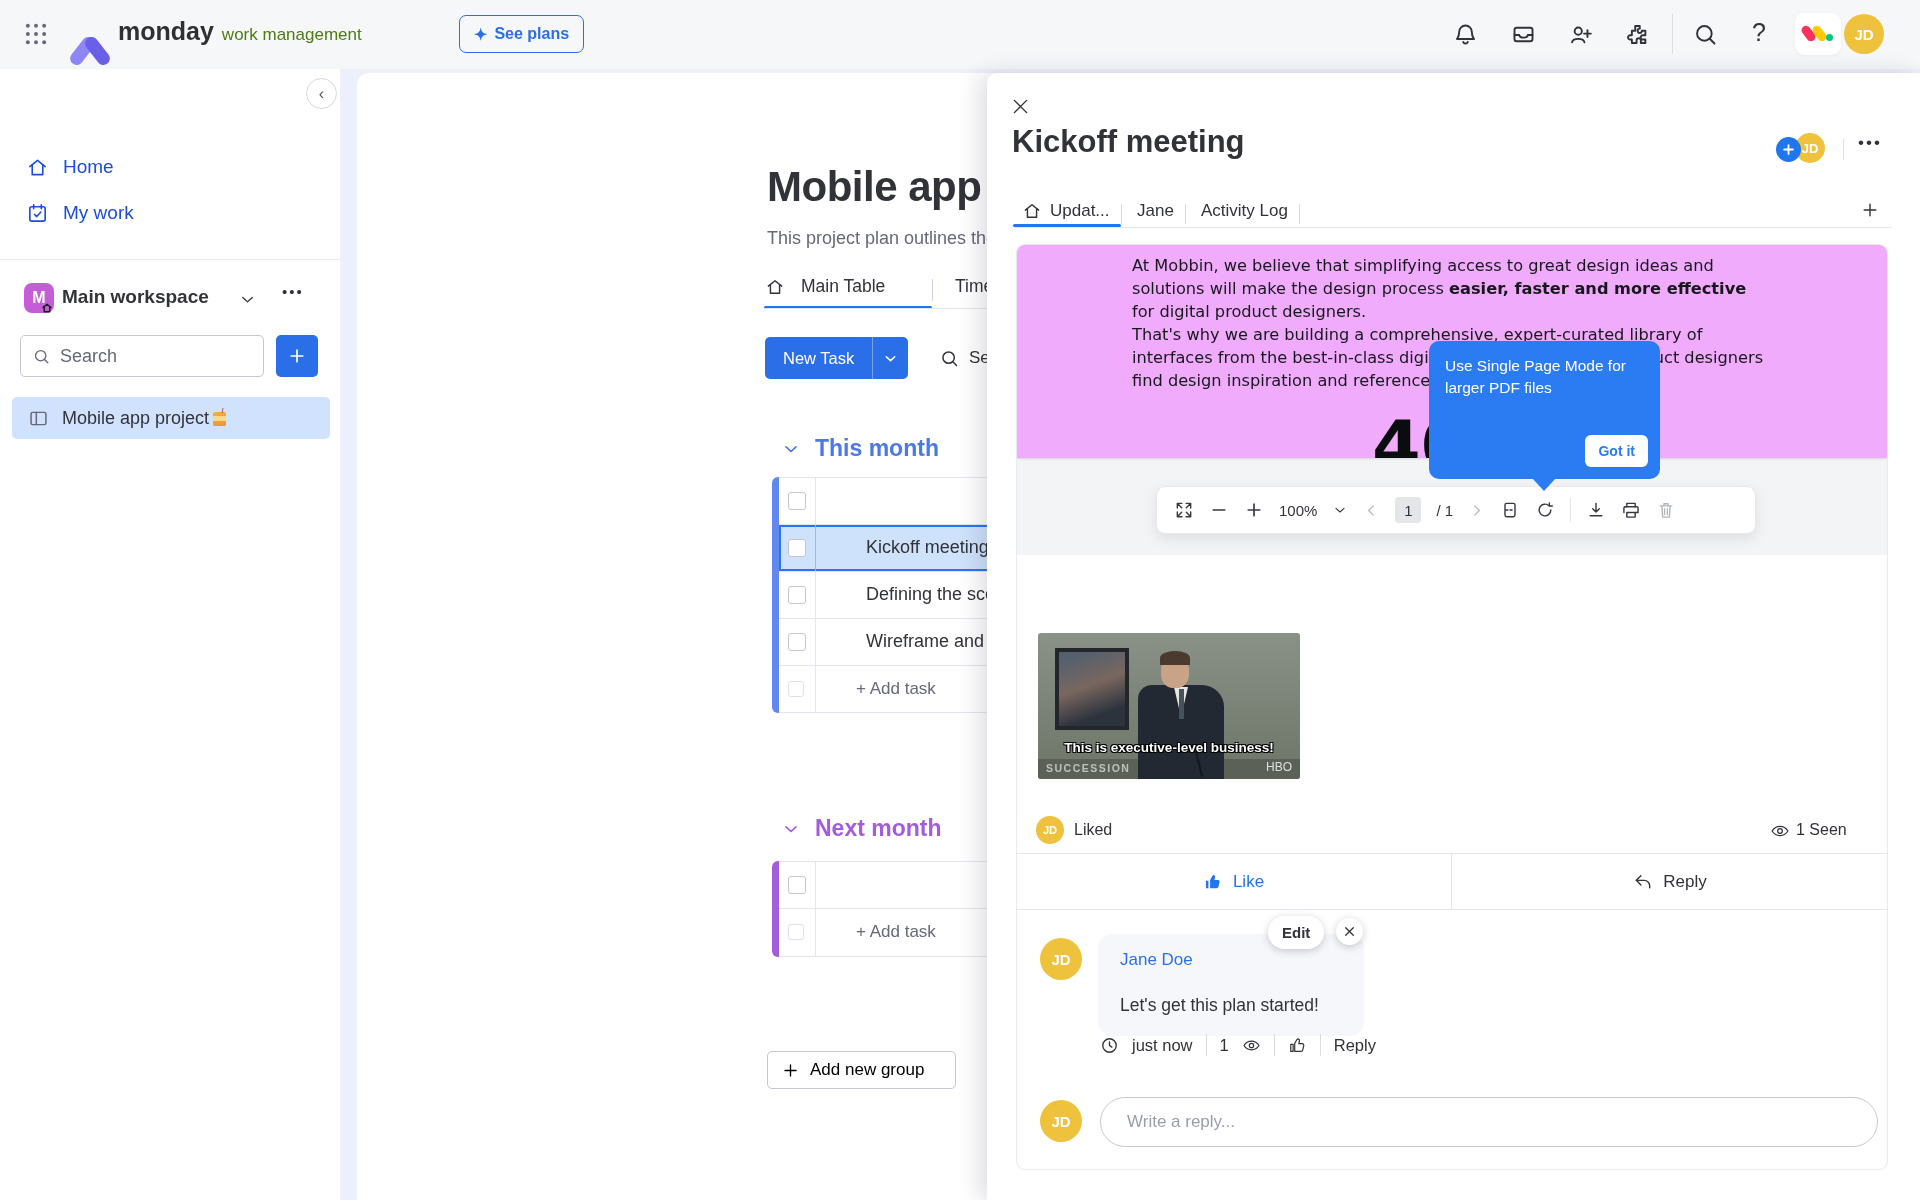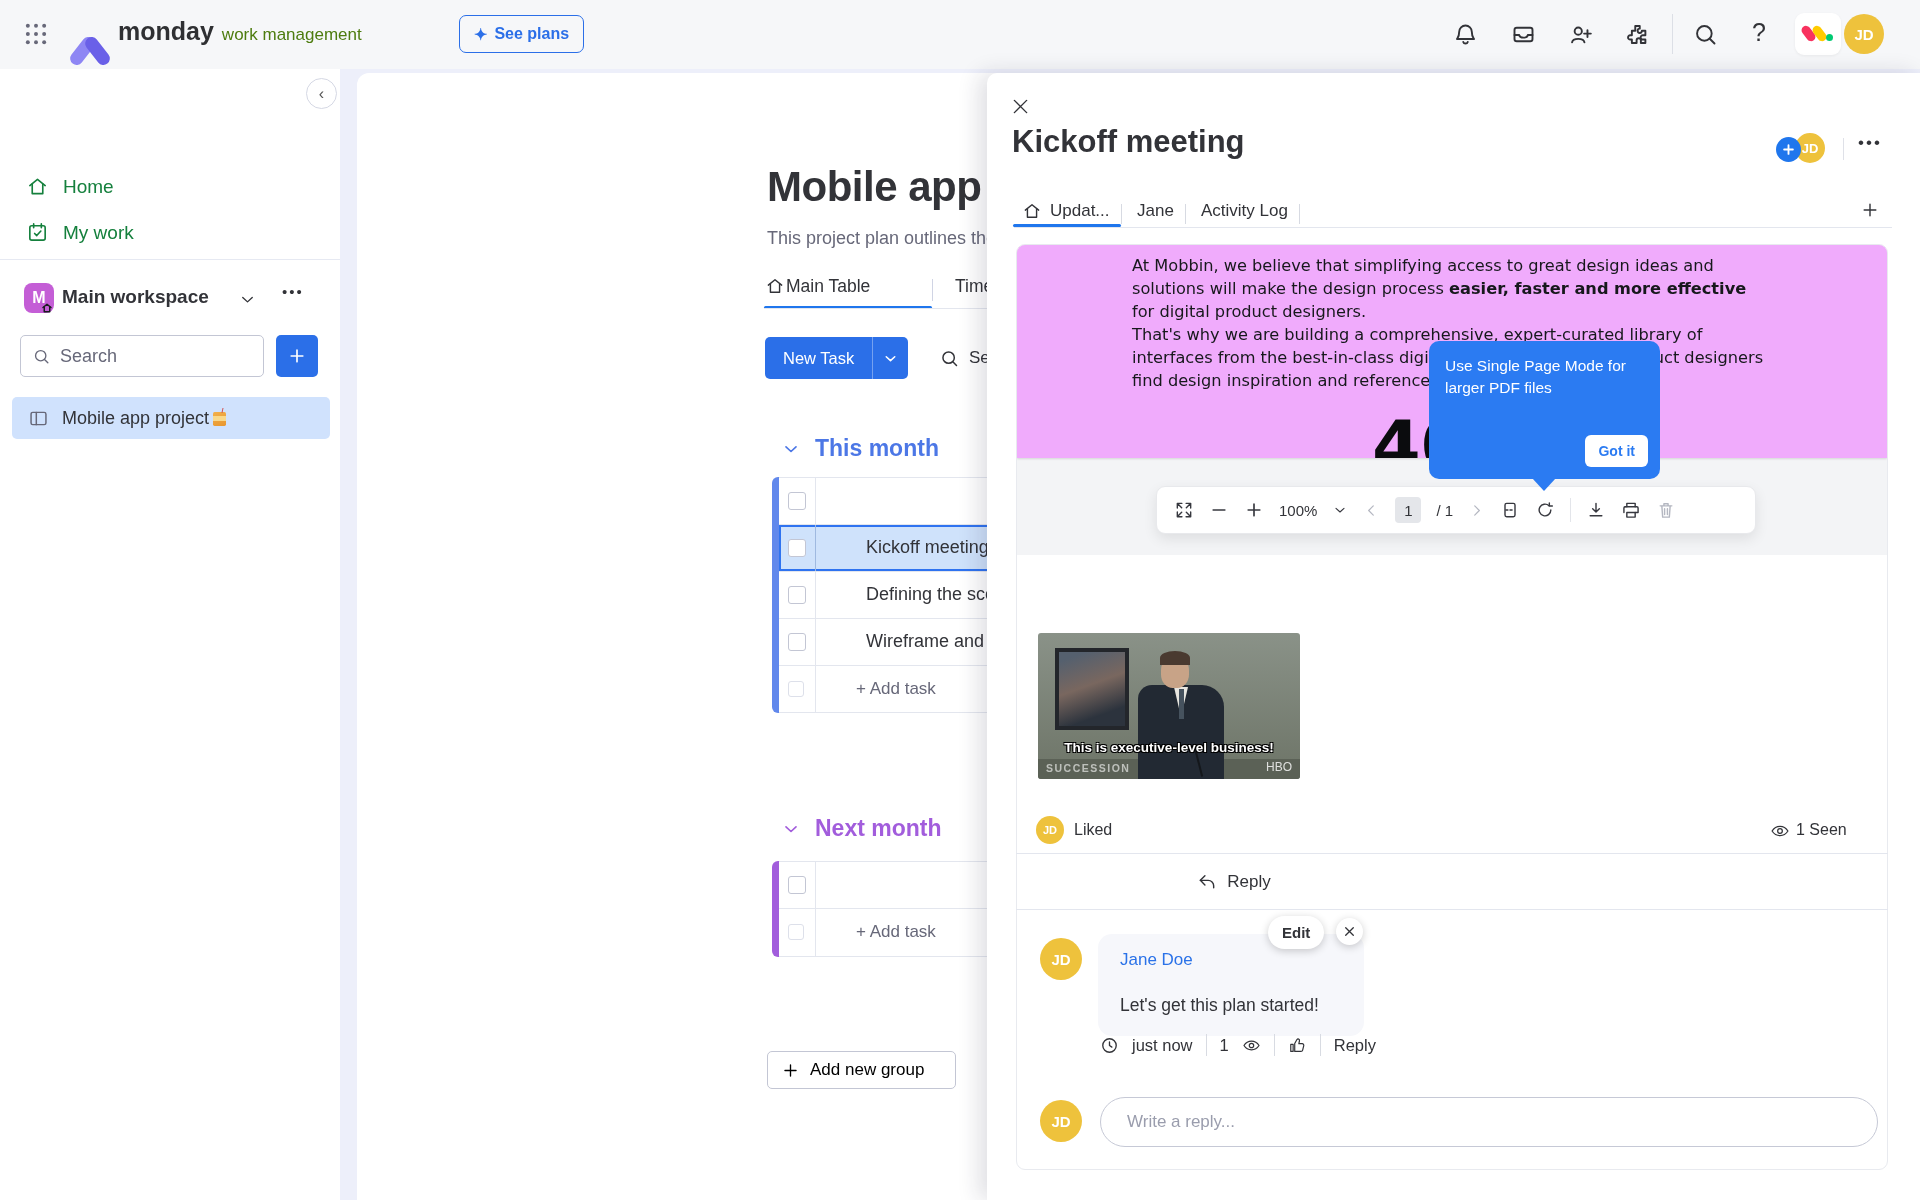--- a/index.html
+++ b/index.html
@@ -21,40 +21,40 @@
   .tb-ic{color:#323338}
   #tb-pill{position:absolute;left:1795px;top:13px;width:46px;height:42px;background:#fff;border-radius:9px;box-shadow:0 1px 3px rgba(0,0,0,.06);display:flex;align-items:center;justify-content:center}
   .mdot{position:relative;width:30px;height:22px}
   .mdot i{position:absolute;border-radius:6px}
   .mdot .r{left:1px;top:2px;width:9px;height:17px;background:#f8325f;transform:rotate(-38deg)}
   .mdot .y{left:12px;top:2px;width:9px;height:17px;background:#ffcb00;transform:rotate(-38deg)}
   .mdot .g{left:23px;top:11px;width:7px;height:7px;background:#00ca72}
   .avatar{border-radius:50%;background:#eec23c;color:#fff;font-weight:700;display:flex;align-items:center;justify-content:center}
   
   #sidebar{position:absolute;left:0;top:69px;width:340px;height:1131px;background:#fff}
-  .sb-row{position:absolute;left:14px;width:300px;height:42px;display:flex;align-items:flex-end;gap:14px;padding-left:12px;border-radius:5px;font-size:19px;color:#15803d;cursor:pointer}
+  .sb-row{position:absolute;left:14px;width:300px;height:42px;display:flex;align-items:flex-start;gap:14px;padding-left:12px;border-radius:5px;font-size:19px;color:#1d4ed8;cursor:pointer}
   .sb-div{position:absolute;left:0;width:340px;height:1px;background:#e6e9f2}
   #ws-avatar{position:absolute;left:24px;top:214px;width:30px;height:30px;border-radius:8px;background:#c45ed6;color:#fff;font-weight:700;font-size:16px;display:flex;align-items:center;justify-content:center}
   #ws-badge{position:absolute;left:41px;top:233px;color:#1b1c20}
   #ws-name{position:absolute;left:62px;top:217px;font-size:19px;font-weight:700}
   #ws-chev{position:absolute;left:238px;top:221px;color:#323338}
   #ws-dots{position:absolute;left:282px;top:214px;font-size:15px;letter-spacing:2px;color:#323338;cursor:pointer}
   #sb-search{position:absolute;left:20px;top:266px;width:244px;height:42px;border:1px solid #c3c6d4;border-radius:5px;background:#fff;display:flex;align-items:center;gap:9px;padding:0 11px}
   #sb-search input{border:none;outline:none;font-size:18px;color:#323338;width:180px;font-family:"Liberation Sans",sans-serif}
   #sb-search input::placeholder{color:#676879}
   #sb-add{position:absolute;left:276px;top:266px;width:42px;height:42px;border:none;border-radius:5px;background:#2b6fe8;color:#fff;display:flex;align-items:center;justify-content:center;cursor:pointer}
   #sb-board{position:absolute;left:12px;top:328px;width:318px;height:42px;background:#d0e2fd;border-radius:5px;display:flex;align-items:center;gap:13px;padding-left:16px;font-size:18px;cursor:pointer}
   #collapse{position:absolute;left:306px;top:78px;width:31px;height:31px;border-radius:50%;background:#fff;border:1px solid #d5d8e4;color:#555;display:flex;align-items:center;justify-content:center;cursor:pointer;z-index:6;font-size:16px}
   
   #card{position:absolute;left:357px;top:73px;width:1563px;height:1127px;background:#fff;border-radius:12px 0 0 0}
   #b-title{position:absolute;left:410px;top:90px;font-size:42px;font-weight:700;letter-spacing:-.5px;display:flex;align-items:center}
   #b-info{position:absolute;left:880px;top:110px;color:#676879;cursor:pointer}
   #b-star{position:absolute;left:916px;top:100px;font-size:30px;color:#ffcb00;cursor:pointer;line-height:1}
   #b-desc{position:absolute;left:410px;top:155px;width:577px;font-size:18px;color:#676879;white-space:nowrap;overflow:hidden}
-  .b-tab{position:absolute;top:203px;display:flex;gap:1px;font-size:17.5px;color:#323338;cursor:pointer}
+  .b-tab{position:absolute;top:203px;display:flex;align-items:center;gap:16px;font-size:17.5px;color:#323338;cursor:pointer}
   .tabsep{position:absolute;top:206px;width:1px;height:22px;background:#d0d4e4}
   #tab-underline{position:absolute;left:407px;top:233px;width:168px;height:3px;background:#1f76ed;border-radius:2px}
   #tab-line{position:absolute;left:407px;top:235px;width:581px;height:1px;background:#e3e6ee}
   #newtask{position:absolute;left:408px;top:264px;height:42px;display:flex;cursor:pointer}
   #newtask .main{background:#2b6fe8;color:#fff;font-size:16.5px;display:flex;align-items:center;padding:12px 18px;border-radius:5px 0 0 5px}
   #newtask .arrow{background:#2b6fe8;color:#fff;width:36px;display:flex;align-items:center;justify-content:center;border-left:1px solid rgba(255,255,255,.35);border-radius:0 5px 5px 0}
   .tool-btn{position:absolute;top:264px;height:42px;display:flex;align-items:center;gap:9px;font-size:17px;color:#323338;cursor:pointer}
   
   .grp-title{position:absolute;font-size:23px;font-weight:700;cursor:pointer;display:flex;align-items:center;gap:14px}
   .grp-bar{position:absolute;left:415px;width:7px;border-radius:6px 0 0 6px}
@@ -663,20 +663,26 @@
     <span class="abs" style="left:58px;top:9px;font-size:16px">Liked</span>
     <span class="abs" style="left:754px;top:9px;color:#323338">
         <svg class="ic" width="20" height="20" viewBox="0 0 24 24" style="stroke-width:1.5">
           <use href="#i-eye"></use>
         </svg>
       </span>
     <span class="abs" style="left:780px;top:9px;font-size:16px">1 Seen</span>
   </div>
 
   <div id="act-row">
+    <div class="act-half" id="act-like">
+      <svg class="ic fil" width="20" height="20" viewBox="0 0 24 24">
+          <use href="#i-thumb"></use>
+        </svg>
+      <span>Like</span>
+    </div>
     <div class="act-half" id="act-reply">
       <svg class="ic" width="20" height="20" viewBox="0 0 24 24">
           <use href="#i-reply"></use>
         </svg>
       <span>Reply</span>
     </div>
   </div>
 
   <div id="c-edit">Edit</div>
   <div id="c-x">

